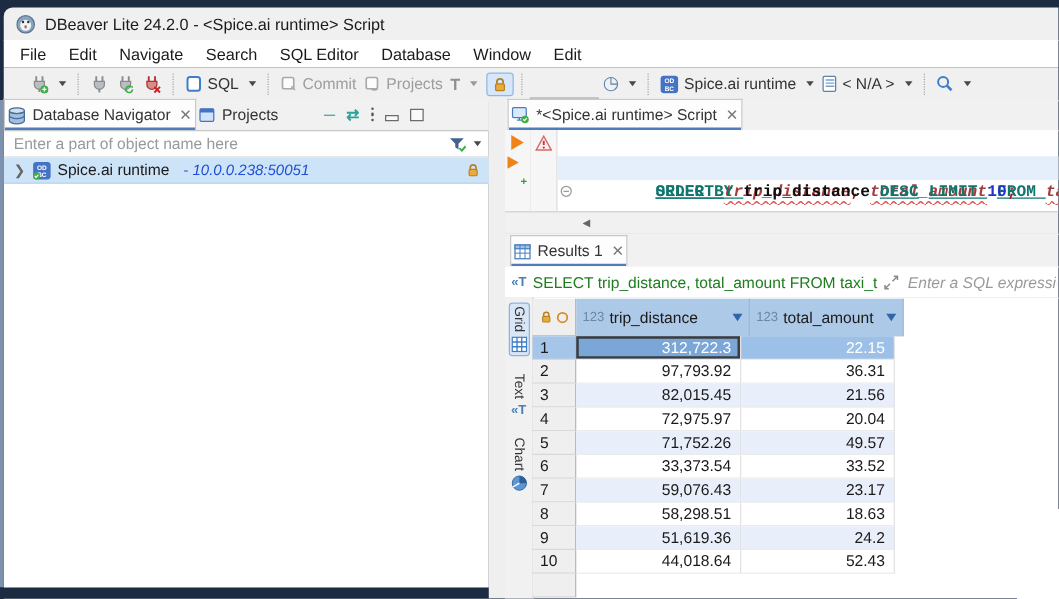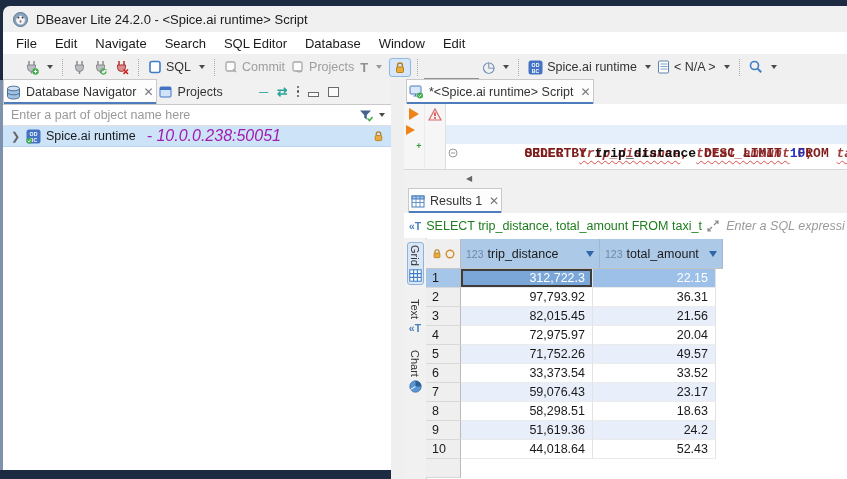--- a/index.html
+++ b/index.html
@@ -40,21 +40,21 @@
   .dots3{display:inline-flex;flex-direction:column;gap:2px;}
   .dots3 i{width:2.5px;height:2.5px;border-radius:50%;background:#555;}
   .winbtn{width:9px;height:8px;border:1px solid #6b6b6b;background:#fafafa;}
   .winbtn.min{height:3px;margin-top:5px;}
   #nav-filter{height:20px;border-bottom:1px solid #e0e0e0;display:flex;align-items:center;padding:0 6px;}
   #nav-filter input{flex:1;border:none;outline:none;font-size:12.5px;color:#333;background:transparent;
                     font-family:"Liberation Sans",sans-serif;}
   #nav-filter input::placeholder{color:#999;}
   #tree-row{height:20px;background:#cde3f8;border-bottom:1px solid #b9d4ef;display:flex;align-items:center;
             padding-left:8px;gap:5px;font-size:12.5px;position:relative;}
-  #tree-row .addr{font-style:italic;color:#a21caf;margin-left:6px;font-size:16px;}
+  #tree-row .addr{font-style:italic;color:#1d4ed8;margin-left:6px;font-size:12px;}
   #tree-row .chev{color:#666;font-size:11px;width:10px;}
   #tree-lock{position:absolute;right:7px;top:4px;}
 
   
   #bottom-strip{left:0;top:470px;width:391px;height:9px;background:#1d2b42;z-index:5;}
   #left-strip{left:0;top:80px;width:3px;bottom:9px;background:#7e92ad;}
 
   
   #sash{left:391px;top:80px;width:13px;bottom:0;background:#efefef;}
 
@@ -67,21 +67,21 @@
   #ed-col2{left:21px;width:20px;border-right:1px solid #e0e0e0;display:flex;flex-direction:column;
            align-items:center;padding-top:4px;}
   .orange-play{width:0;height:0;border-top:6px solid transparent;border-bottom:6px solid transparent;
                border-left:10px solid #ef8318;}
   .mini-plus{color:#2ea02e;font-size:9px;font-weight:bold;line-height:4px;margin-top:-4px;margin-left:10px;}
   #code{position:absolute;left:42px;top:2px;right:0;bottom:0;
         font-family:"Liberation Mono","DejaVu Sans Mono",monospace;font-size:13px;font-weight:bold;}
   .cline{height:19px;line-height:19px;white-space:pre;padding-left:16px;position:relative;}
   .cline.current{background:#e4effb;}
   .fold{position:absolute;left:2px;top:4px;}
-  .tk-kw{color:#7f1d1d;}
+  .tk-kw{color:#0f766e;text-decoration:underline;}
   .tk-pun{color:#a02020;}
   .tk-num{color:#2233cc;}
   .tk-pln{color:#111;}
   .tk-err{color:#a33e3e;font-style:italic;text-decoration:underline wavy #e05050;
           text-decoration-thickness:1px;text-underline-offset:3px;}
   #ed-hscroll{left:404px;top:169px;right:0;height:17px;background:#f1f1f1;border-top:1px solid #d8d8d8;
               border-bottom:1px solid #c9c9c9;display:flex;align-items:center;}
   #ed-hscroll .larr{margin-left:62px;color:#666;font-size:8px;}
 
   

